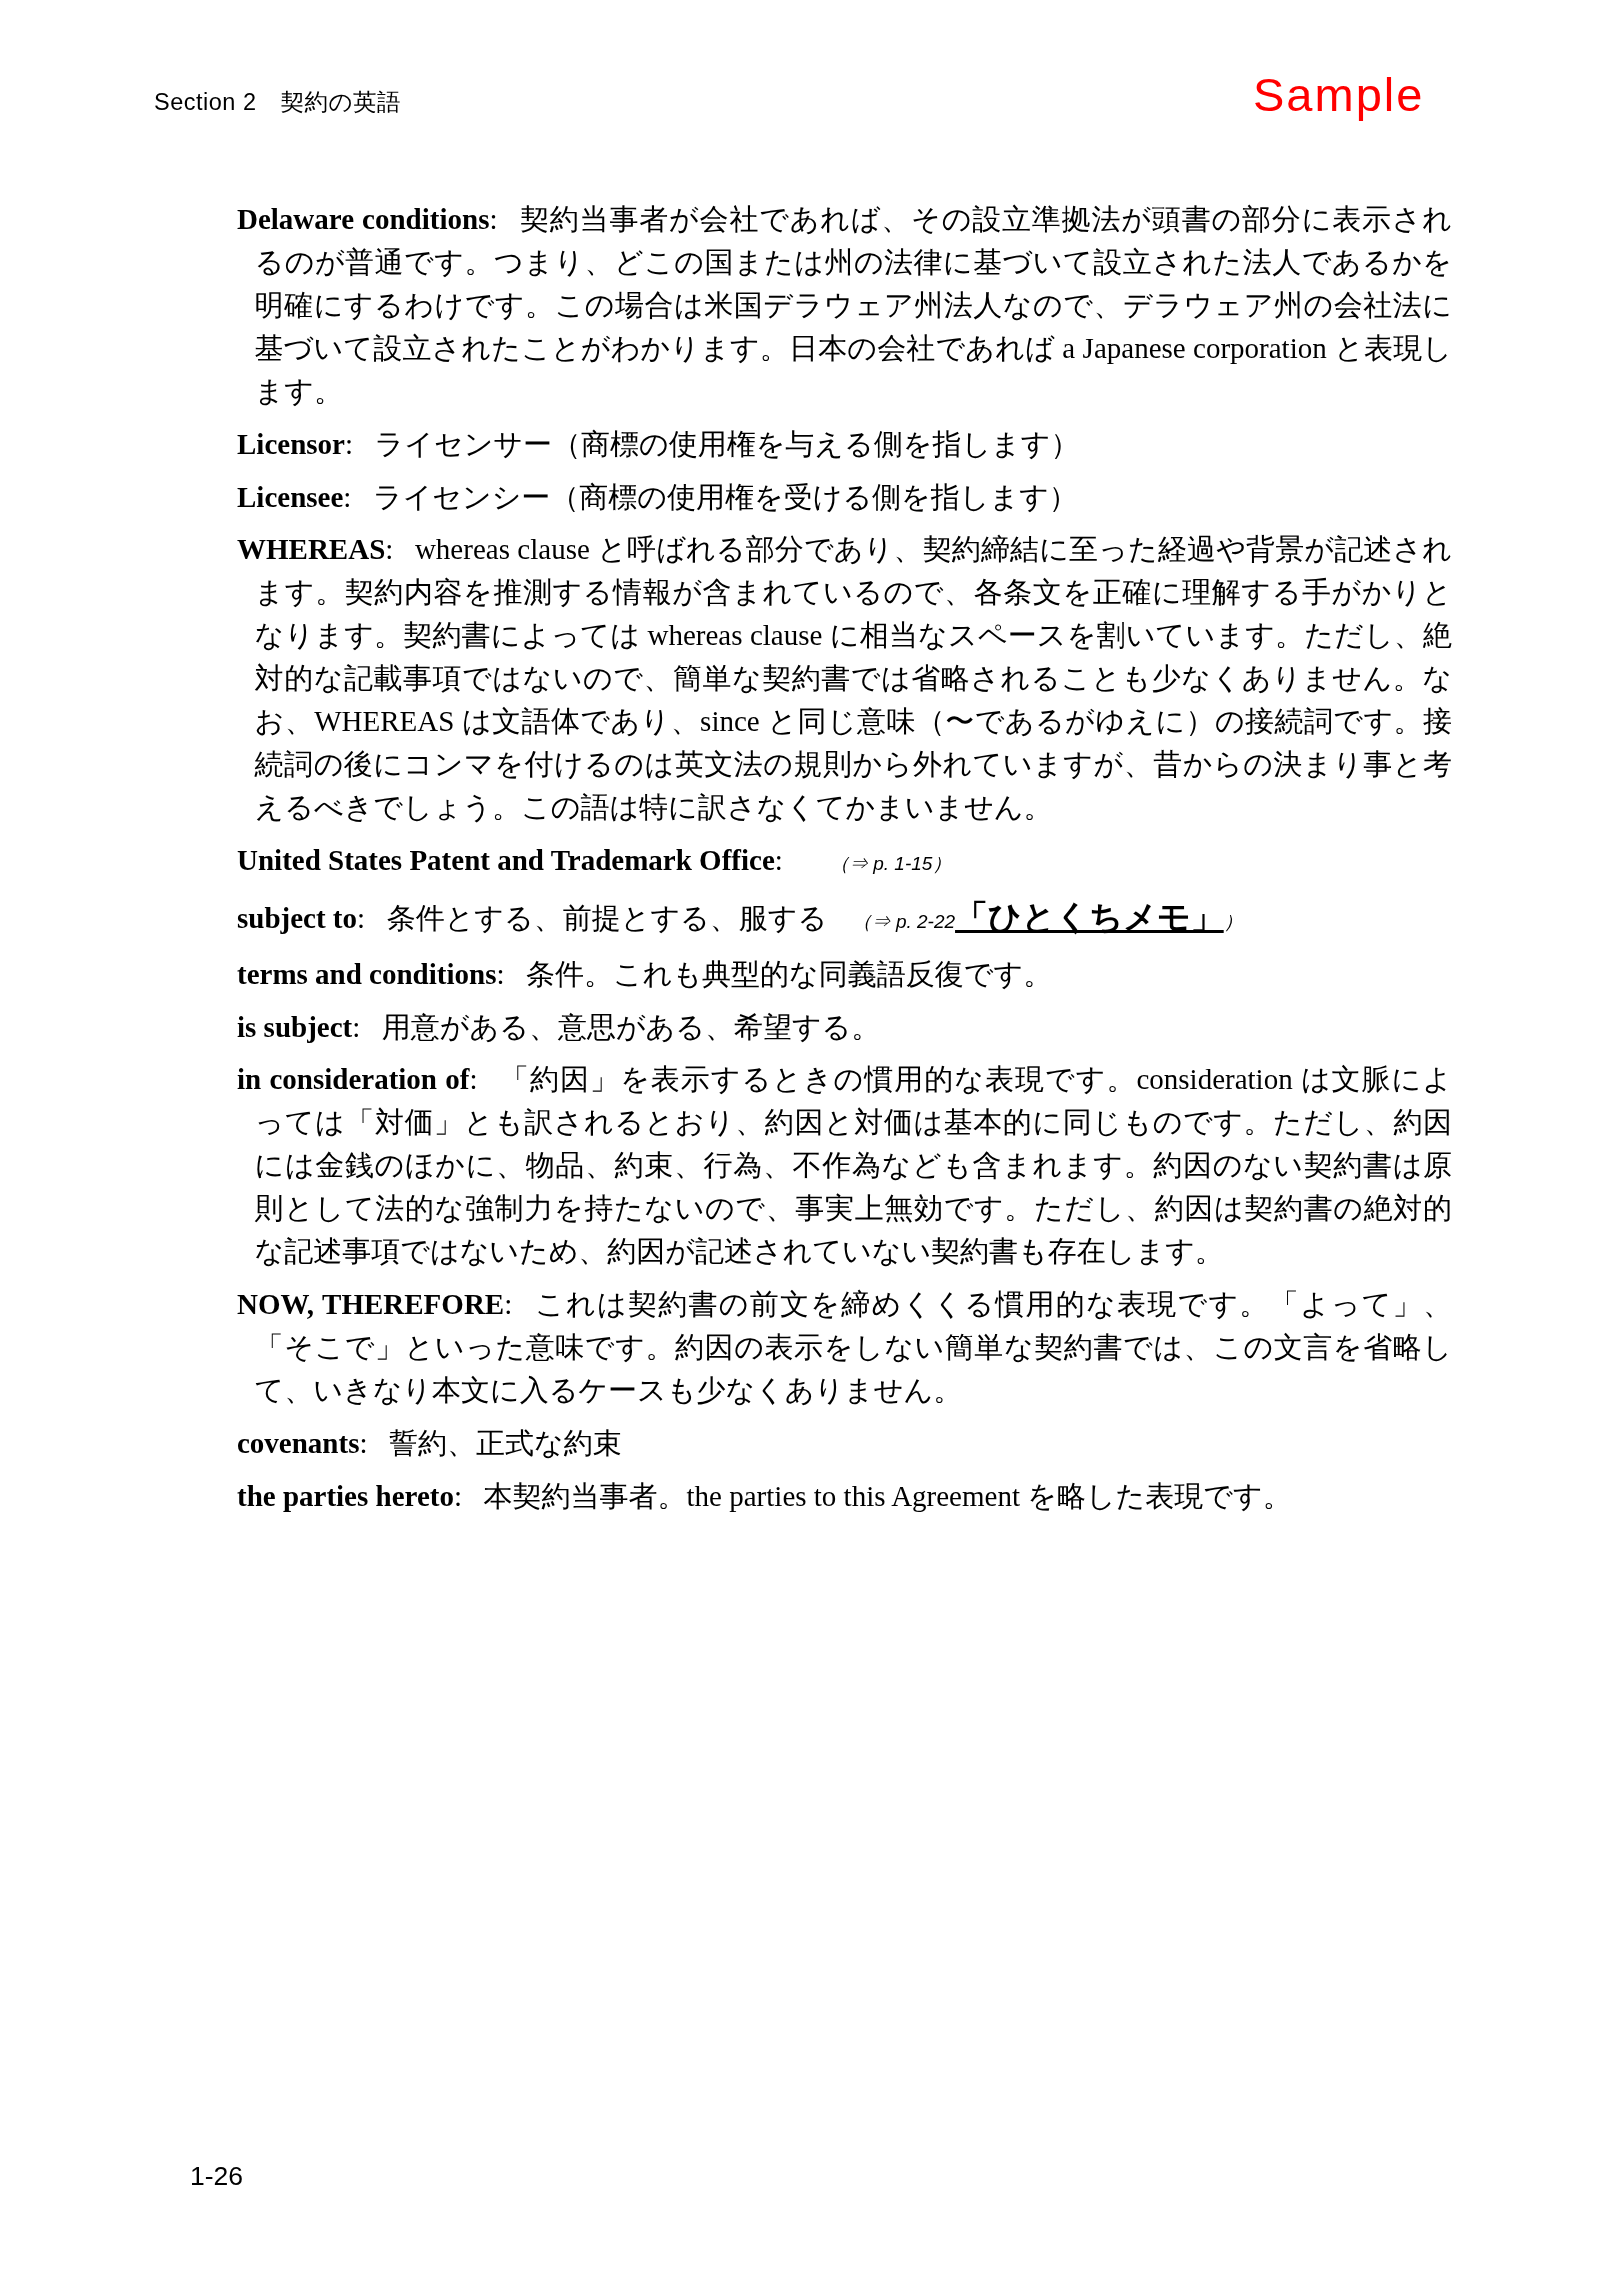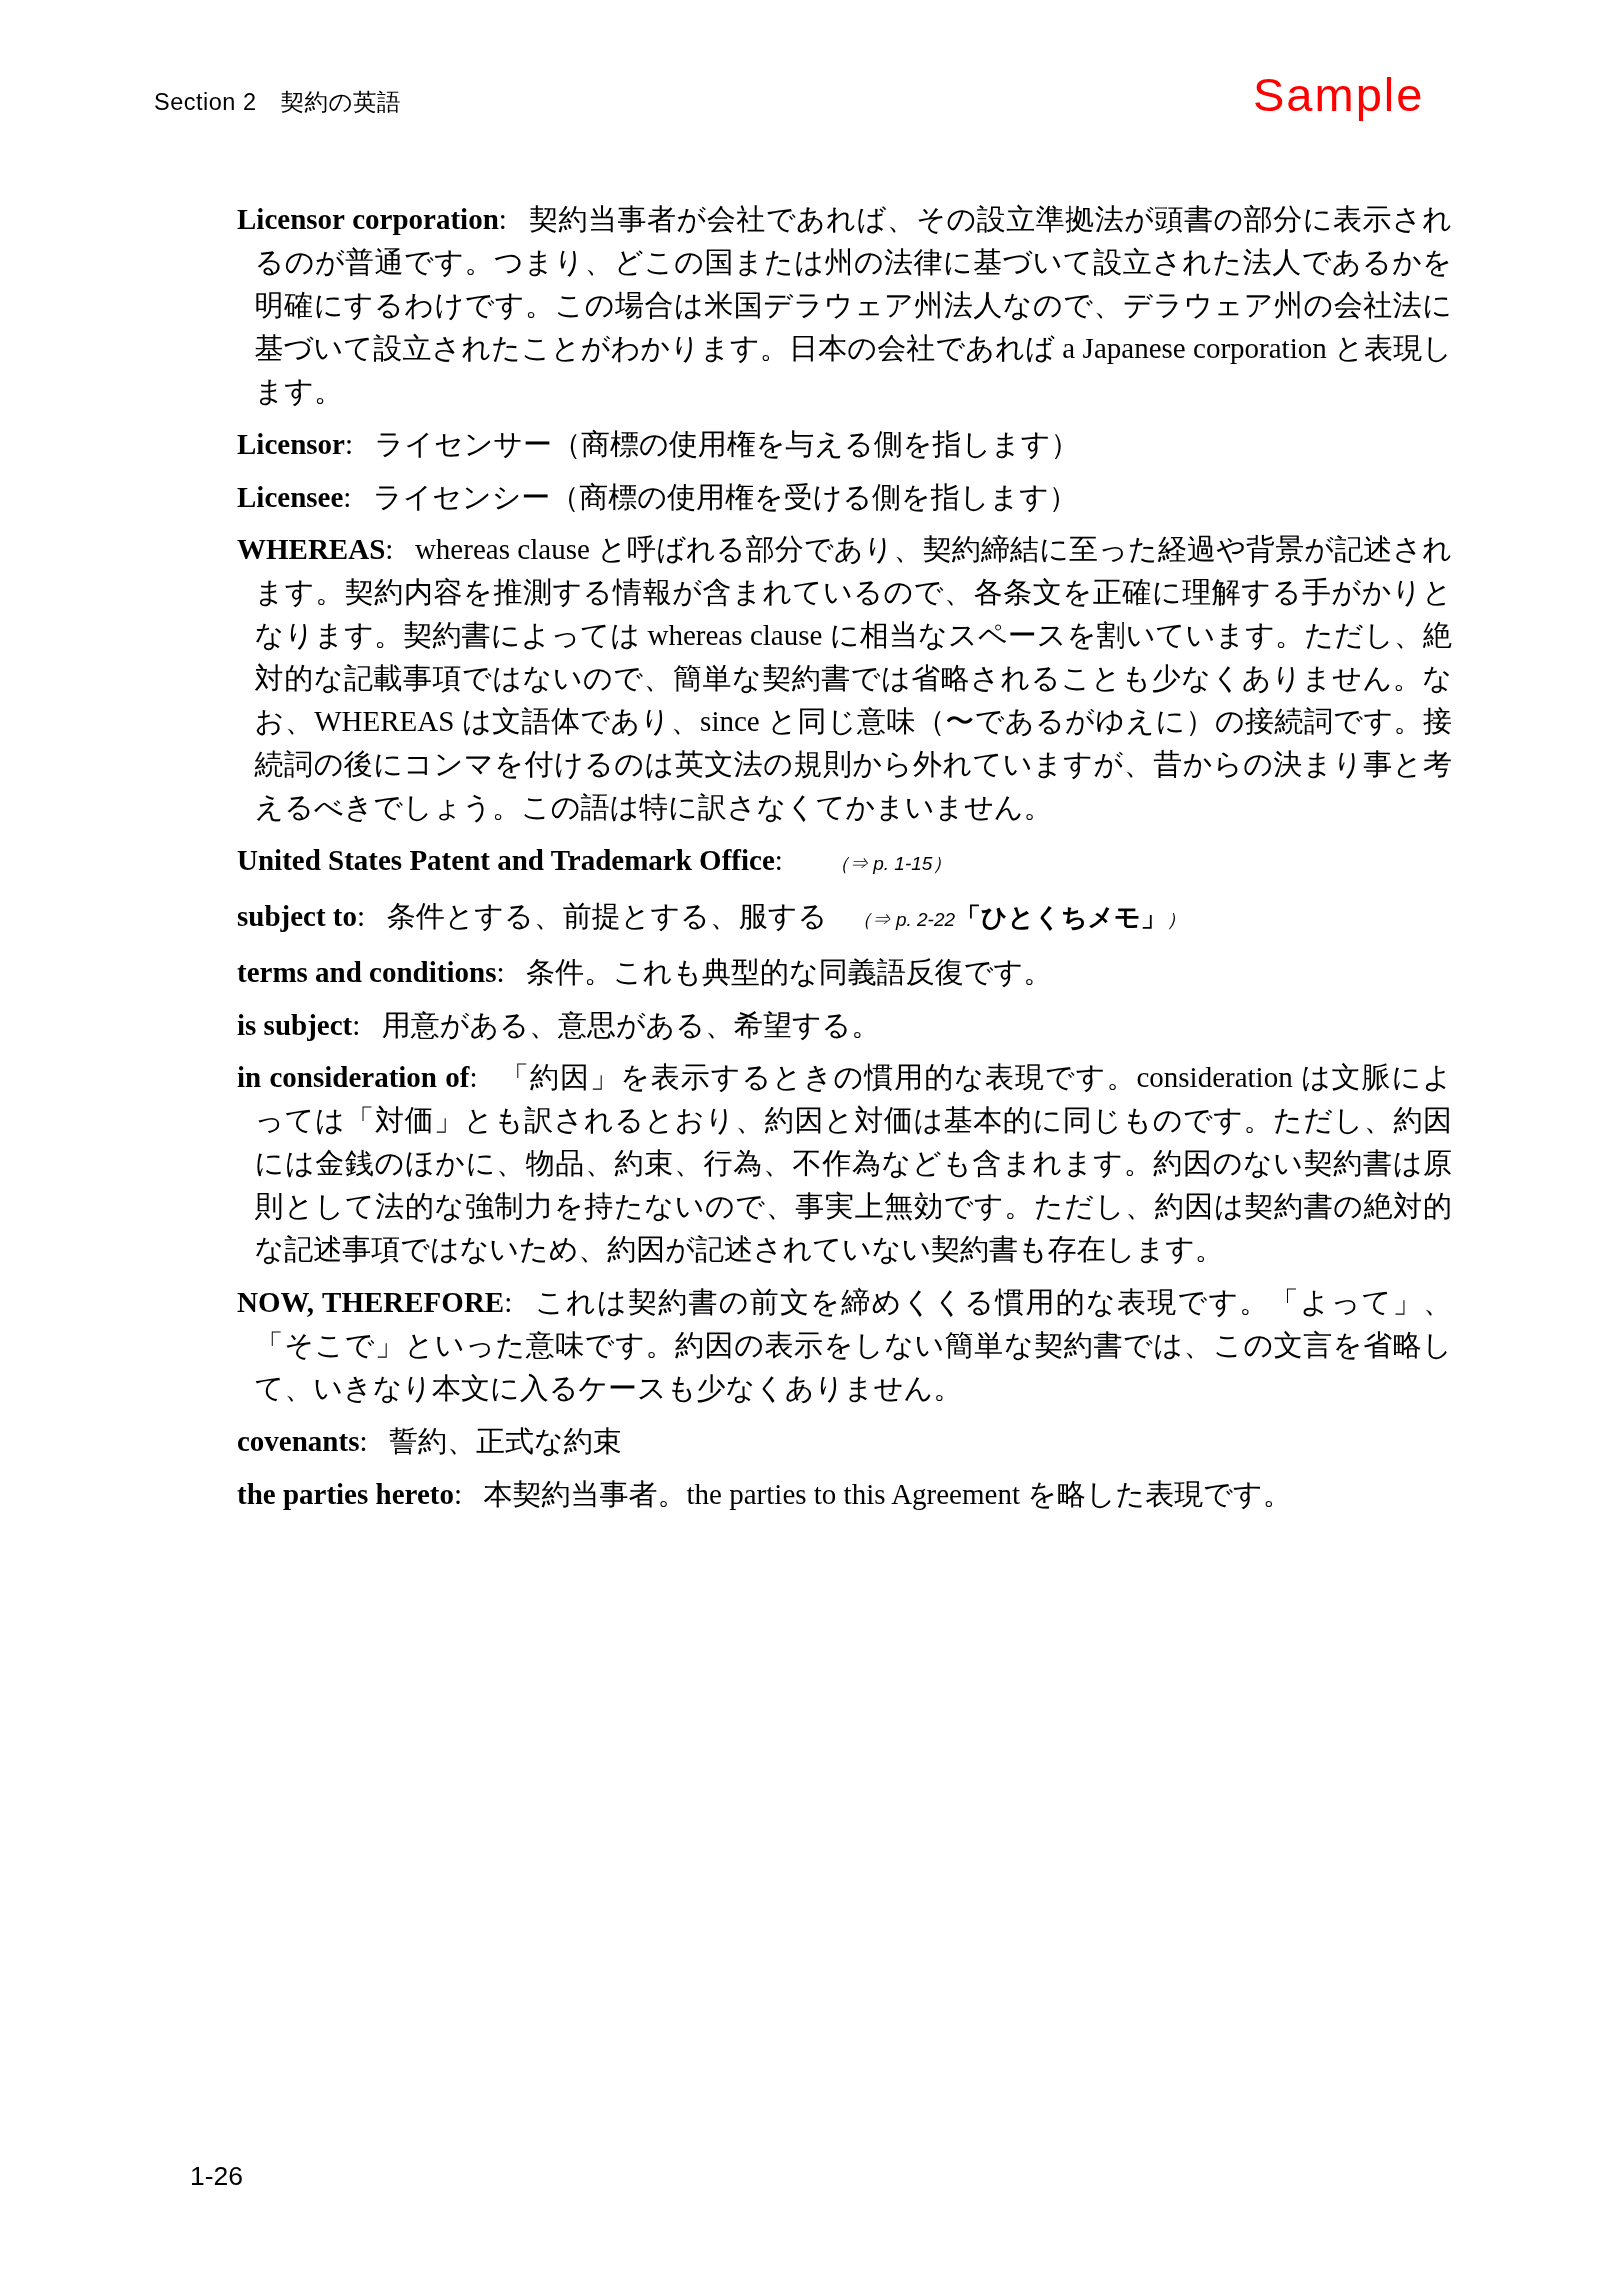--- a/index.html
+++ b/index.html
@@ -49,42 +49,43 @@
   .colon { margin-right: 21.6px; }
   .ref {
     font-family: "Liberation Sans", sans-serif;
     font-size: 19px;
     font-style: italic;
   }
   .ref-lead { margin-left: 25.5px; }
   .memo {
     font-family: "Liberation Sans", sans-serif;
     font-weight: bold;
-    font-size: 26px;
+    font-size: 33px;
+    text-decoration: underline;
   }
   .page-number {
     position: absolute;
     left: 190px;
     top: 2161px;
     font-family: "Liberation Sans", sans-serif;
     font-size: 26.5px;
   }
 </style>
 </head>
 <body>
 
 <div class="page">
 
   <div class="section-header">Section 2　契約の英語</div>
 
   <div class="watermark">Sample</div>
 
   <div class="content">
 
-    <p class="entry"><span class="term">Licensor corporation</span><span class="colon">:</span><span class="def">契約当事者が会社であれば、その設立準拠法が頭書の部分に表示されるのが普通です。つまり、どこの国または州の法律に基づいて設立された法人であるかを明確にするわけです。この場合は米国デラウェア州法人なので、デラウェア州の会社法に基づいて設立されたことがわかります。日本の会社であれば a Japanese corporation と表現します。</span></p>
+    <p class="entry"><span class="term">Delaware conditions</span><span class="colon">:</span><span class="def">契約当事者が会社であれば、その設立準拠法が頭書の部分に表示されるのが普通です。つまり、どこの国または州の法律に基づいて設立された法人であるかを明確にするわけです。この場合は米国デラウェア州法人なので、デラウェア州の会社法に基づいて設立されたことがわかります。日本の会社であれば a Japanese corporation と表現します。</span></p>
 
     <p class="entry"><span class="term">Licensor</span><span class="colon">:</span><span class="def">ライセンサー（商標の使用権を与える側を指します）</span></p>
 
     <p class="entry"><span class="term">Licensee</span><span class="colon">:</span><span class="def">ライセンシー（商標の使用権を受ける側を指します）</span></p>
 
     <p class="entry"><span class="term">WHEREAS</span><span class="colon">:</span><span class="def">whereas clause と呼ばれる部分であり、契約締結に至った経過や背景が記述されます。契約内容を推測する情報が含まれているので、各条文を正確に理解する手がかりとなります。契約書によっては whereas clause に相当なスペースを割いています。ただし、絶対的な記載事項ではないので、簡単な契約書では省略されることも少なくありません。なお、WHEREAS は文語体であり、since と同じ意味（〜であるがゆえに）の接続詞です。接続詞の後にコンマを付けるのは英文法の規則から外れていますが、昔からの決まり事と考えるべきでしょう。この語は特に訳さなくてかまいません。</span></p>
 
     <p class="entry"><span class="term">United States Patent and Trademark Office</span><span class="colon">:</span><span class="ref ref-lead">（⇒ p. 1-15）</span></p>
 
     <p class="entry"><span class="term">subject to</span><span class="colon">:</span><span class="def">条件とする、前提とする、服する</span><span class="ref ref-lead">（⇒ p. 2-22</span><span class="memo">「ひとくちメモ」</span><span class="ref">）</span></p>

